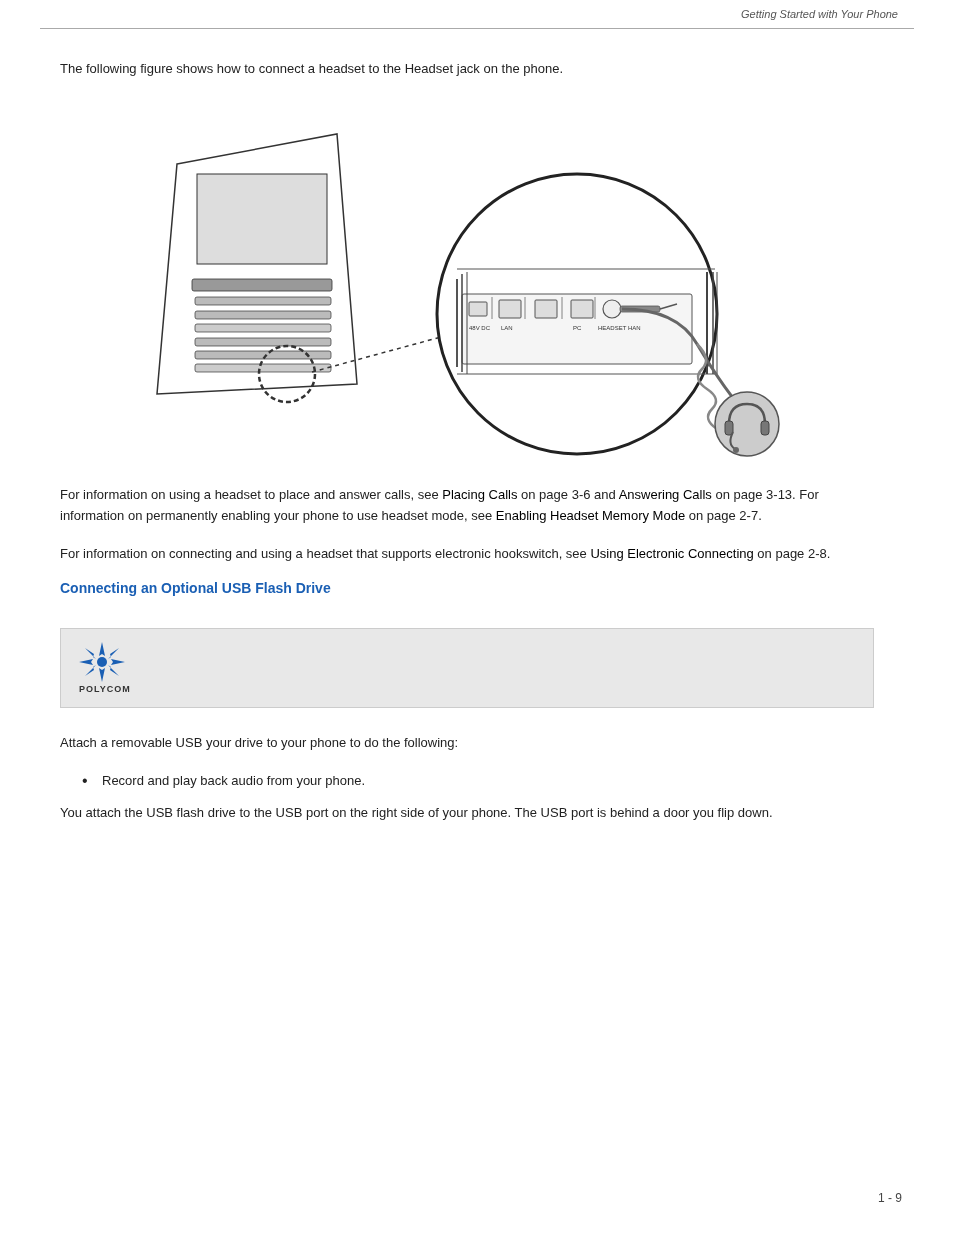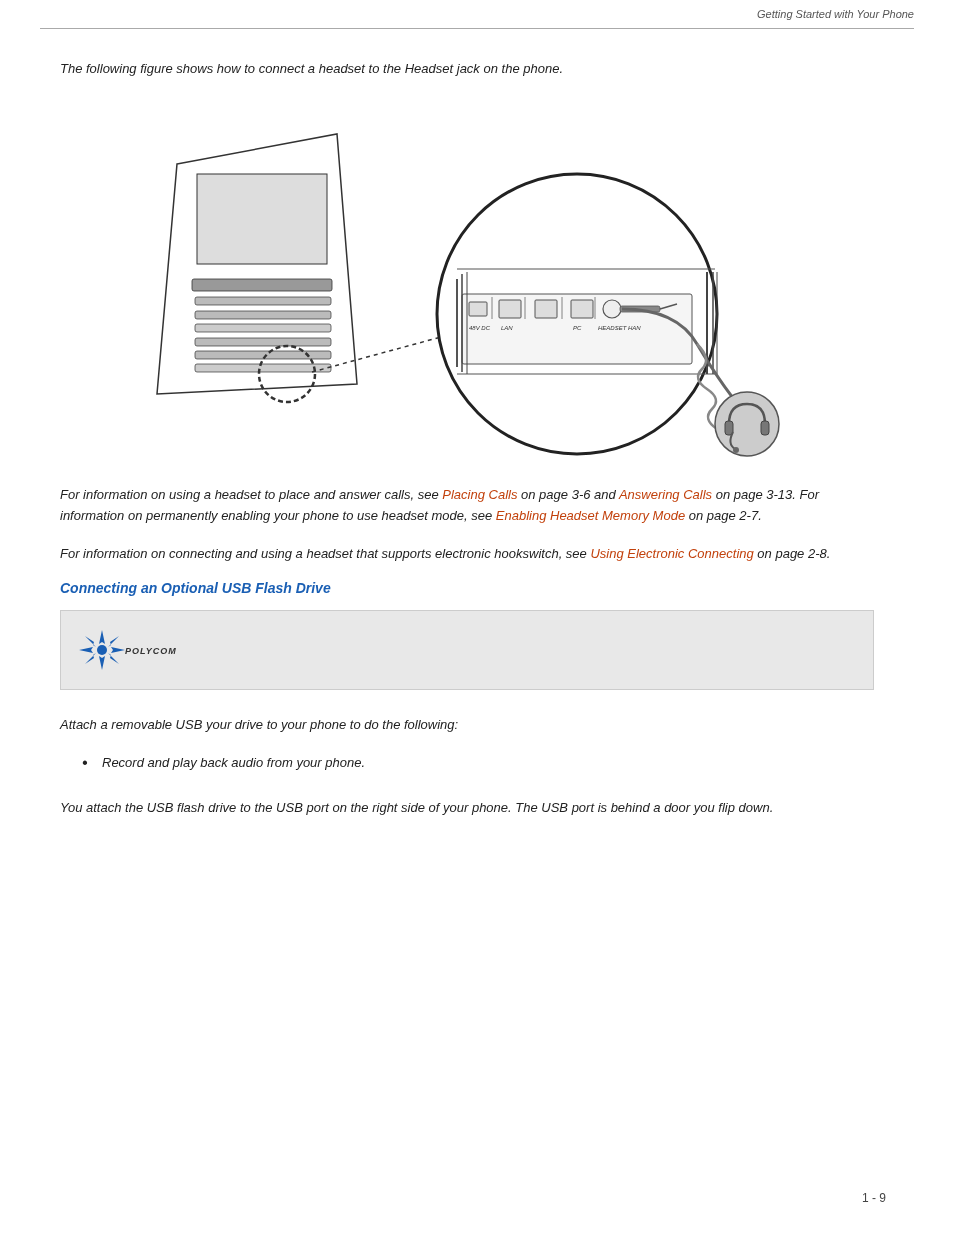--- a/index.html
+++ b/index.html
@@ -13,66 +13,65 @@
       position: relative;
     }
     .page-container {
       width: 954px;
       min-height: 1235px;
       padding: 0;
       position: relative;
     }
     .content-area {
       padding: 30px 80px 40px 60px;
-      font-style: italic;
     }
     .intro-text {
       margin-bottom: 24px;
       line-height: 1.6;
       font-size: 13px;
     }
     .diagram-svg-container {
       width: 100%;
       display: flex;
       justify-content: center;
       align-items: center;
     }
     
     .info-section {
       margin-bottom: 16px;
       line-height: 1.65;
       font-size: 13px;
     }
     .link-text {
-      color: #c2410c;
+      color: #000000;
       text-decoration: none;
       margin-top: 12px;
     }
     
     .section-heading {
       color: #1a5fb4;
       font-size: 14px;
       font-weight: bold;
-      margin-bottom: 14px;
+      margin-bottom: 32px;
       margin-top: 8px;
     }
     
     .note-box {
       display: flex;
       align-items: center;
       background: #e8e8e8;
       border: 1px solid #ccc;
       min-height: 80px;
       margin-bottom: 24px;
       padding: 10px 18px;
       gap: 20px;
     }
     .polycom-logo {
       display: flex;
-      align-items: center;
+      flex-direction: column;
       min-width: 70px;
     }
     .polycom-icon {
       width: 46px;
       height: 40px;
     }
     .polycom-label {
       font-size: 9px;
       font-weight: bold;
       letter-spacing: 1px;
@@ -80,53 +79,53 @@
       margin-top: 2px;
     }
     .note-content {
       flex: 1;
       font-size: 13px;
       color: #444;
       min-height: 40px;
     }
     
     .bullet-list {
-      margin: 10px 0 23px 30px;
+      margin: 10px 0 10px 30px;
       line-height: 1.7;
     }
     .bullet-list li {
       list-style: none;
       position: relative;
       padding-left: 12px;
       margin-bottom: 4px;
     }
     .bullet-list li::before {
       content: "•";
       position: absolute;
       left: -8px;
       font-size: 16px;
       line-height: 1.4;
     }
     
     .footer-page {
       position: absolute;
       bottom: 30px;
-      right: 68px;
+      right: 52px;
       font-size: 12px;
       color: #444;
     }
   </style>
 </head>
 <body>
 
 <div class="page-container">
 
   <div style="position:relative; padding-top: 28px;">
     <div style="border-top: 1.5px solid #aaa; margin: 0 40px;"></div>
-    <div style="position:absolute; top: 8px; right: 40px; font-size:11px; color:#555; font-style:italic;">Getting Started with Your Phone</div>
+    <div style="position:absolute; top: 8px; right: 56px; font-size:11px; color:#555; font-style:italic;">Getting Started with Your Phone</div>
   </div>
 
   <div class="content-area">
 
     <p class="intro-text">The following figure shows how to connect a headset to the Headset jack on the phone.</p>
 
     <div class="diagram-svg-container">
       <svg width="700" height="380" viewBox="0 0 700 380" xmlns="http://www.w3.org/2000/svg">
 
         <g>

